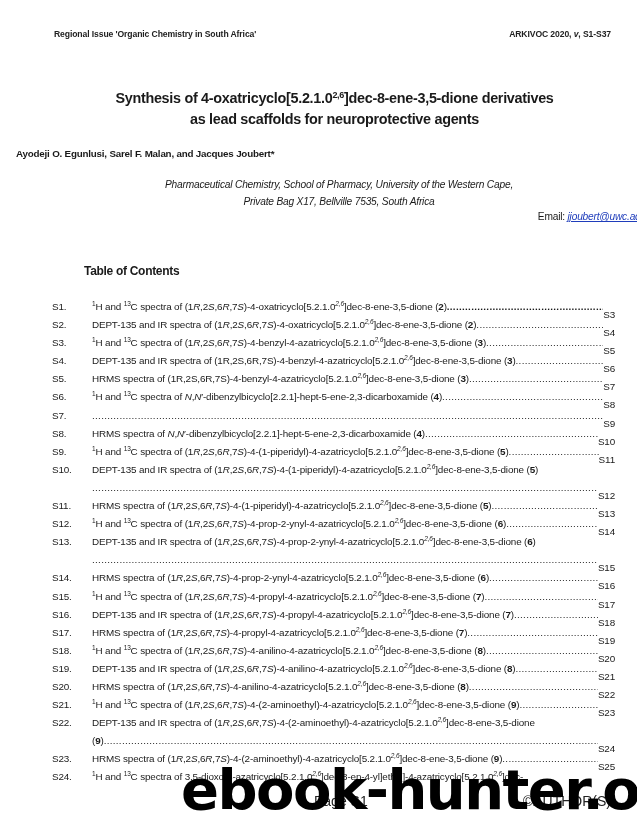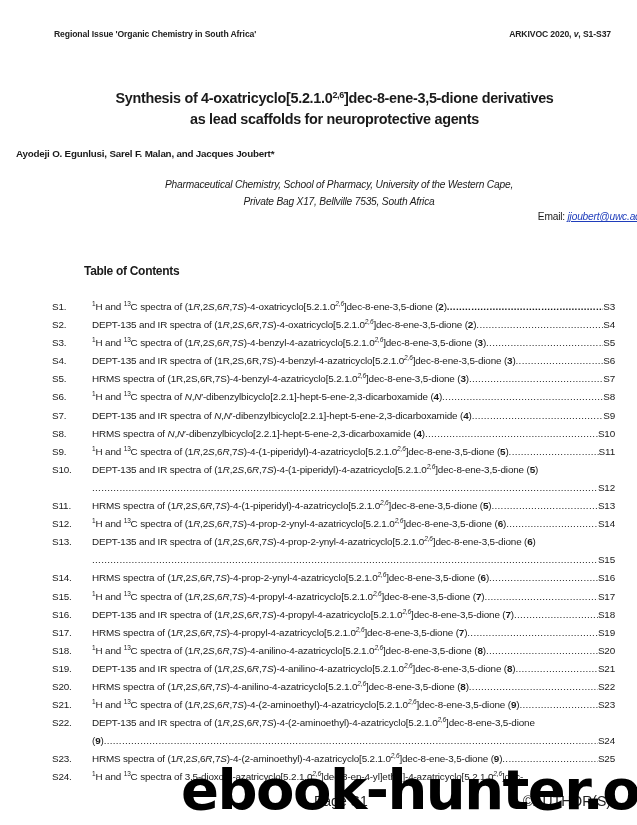--- a/index.html
+++ b/index.html
@@ -26,21 +26,21 @@
 
   .toc-title { position: absolute; top: 264px; left: 38px; font-size: 12px; font-weight: bold; letter-spacing: -0.3px; margin-left: 30px; }
 
   .toc { position: absolute; top: 298px; left: 0; width: 637px; }
   .toc-row { position: relative; height: 18.1px; font-size: 9.9px; line-height: 18.1px; letter-spacing: -0.15px; white-space: nowrap; }
   .toc-num { position: absolute; left: 36px; width: 34px; text-align: left; }
   .toc-text { position: absolute; left: 76px; right: 38px; display: flex; overflow: hidden; }
   .toc-text .lbl { flex: 0 0 auto; }
   .toc-text .dots { flex: 1 1 auto; overflow: hidden; white-space: nowrap; }
   .toc-text .dots::before { content: "..................................................................................................................................................................................................................................................."; letter-spacing: 0.3px; }
-  .toc-text .pg { flex: 0 0 auto; }
+  .toc-text .pg { flex: 0 0 auto; margin-top: 8px; }
   .toc-row sup { font-size: 6.5px; line-height: 0; vertical-align: 4px; }
   .toc-row i { font-style: italic; }
   .toc-row b { font-weight: bold; }
   .bold-dots .dots::before { font-weight: bold; }
 
   .footer { position: absolute; top: 793px; font-size: 14px; color: #222; }
   .footer-center { left: 298px; }
   .footer-right { right: 42px; }
 
   .watermark { position: absolute; top: 760px; left: 165px; font-family: "DejaVu Sans", sans-serif; font-weight: bold; font-size: 56px; letter-spacing: -1.5px; color: #000; line-height: 60px; white-space: nowrap; }
@@ -122,21 +122,20 @@
       <span class="toc-text">
           <span class="lbl"><sup>1</sup>H and <sup>13</sup>C spectra of <i>N</i>,<i>N</i>′-dibenzylbicyclo[2.2.1]-hept-5-ene-2,3-dicarboxamide (<b>4</b>)</span>
           <span class="dots"></span>
           <span class="pg">S8</span>
         </span>
     </div>
 
     <div class="toc-row">
       <span class="toc-num">S7.</span>
       <span class="toc-text">
-          <span class="lbl">DEPT-135 and IR spectra of <i>N</i>,<i>N</i>′-dibenzylbicyclo[2.2.1]-hept-5-ene-2,3-dicarboxamide (<b>4</b>)</span>
           <span class="dots"></span>
           <span class="pg">S9</span>
         </span>
     </div>
 
     <div class="toc-row">
       <span class="toc-num">S8.</span>
       <span class="toc-text">
           <span class="lbl">HRMS spectra of <i>N</i>,<i>N</i>′-dibenzylbicyclo[2.2.1]-hept-5-ene-2,3-dicarboxamide (<b>4</b>)</span>
           <span class="dots"></span>

